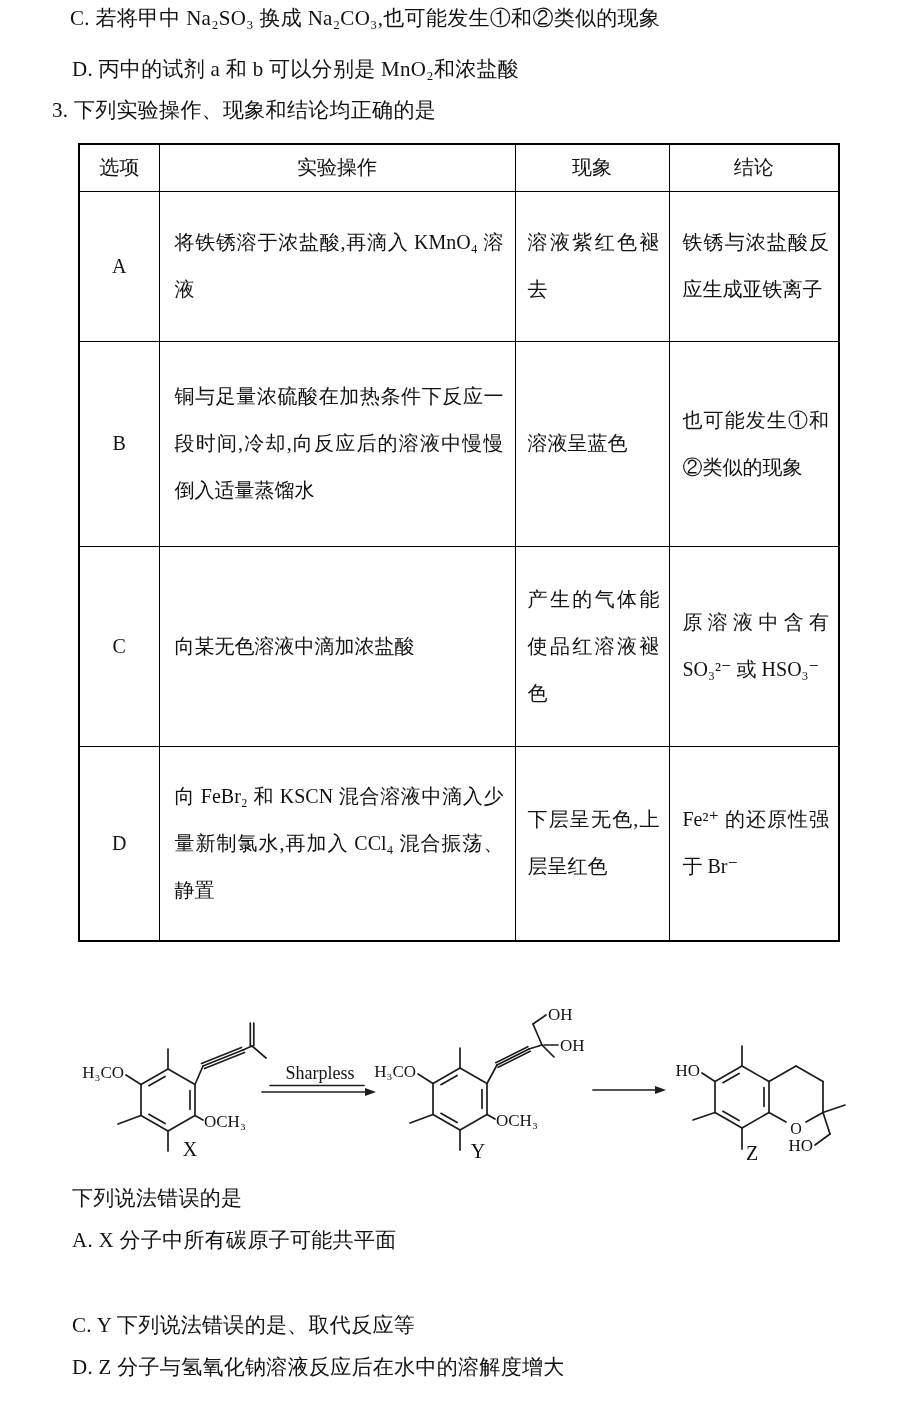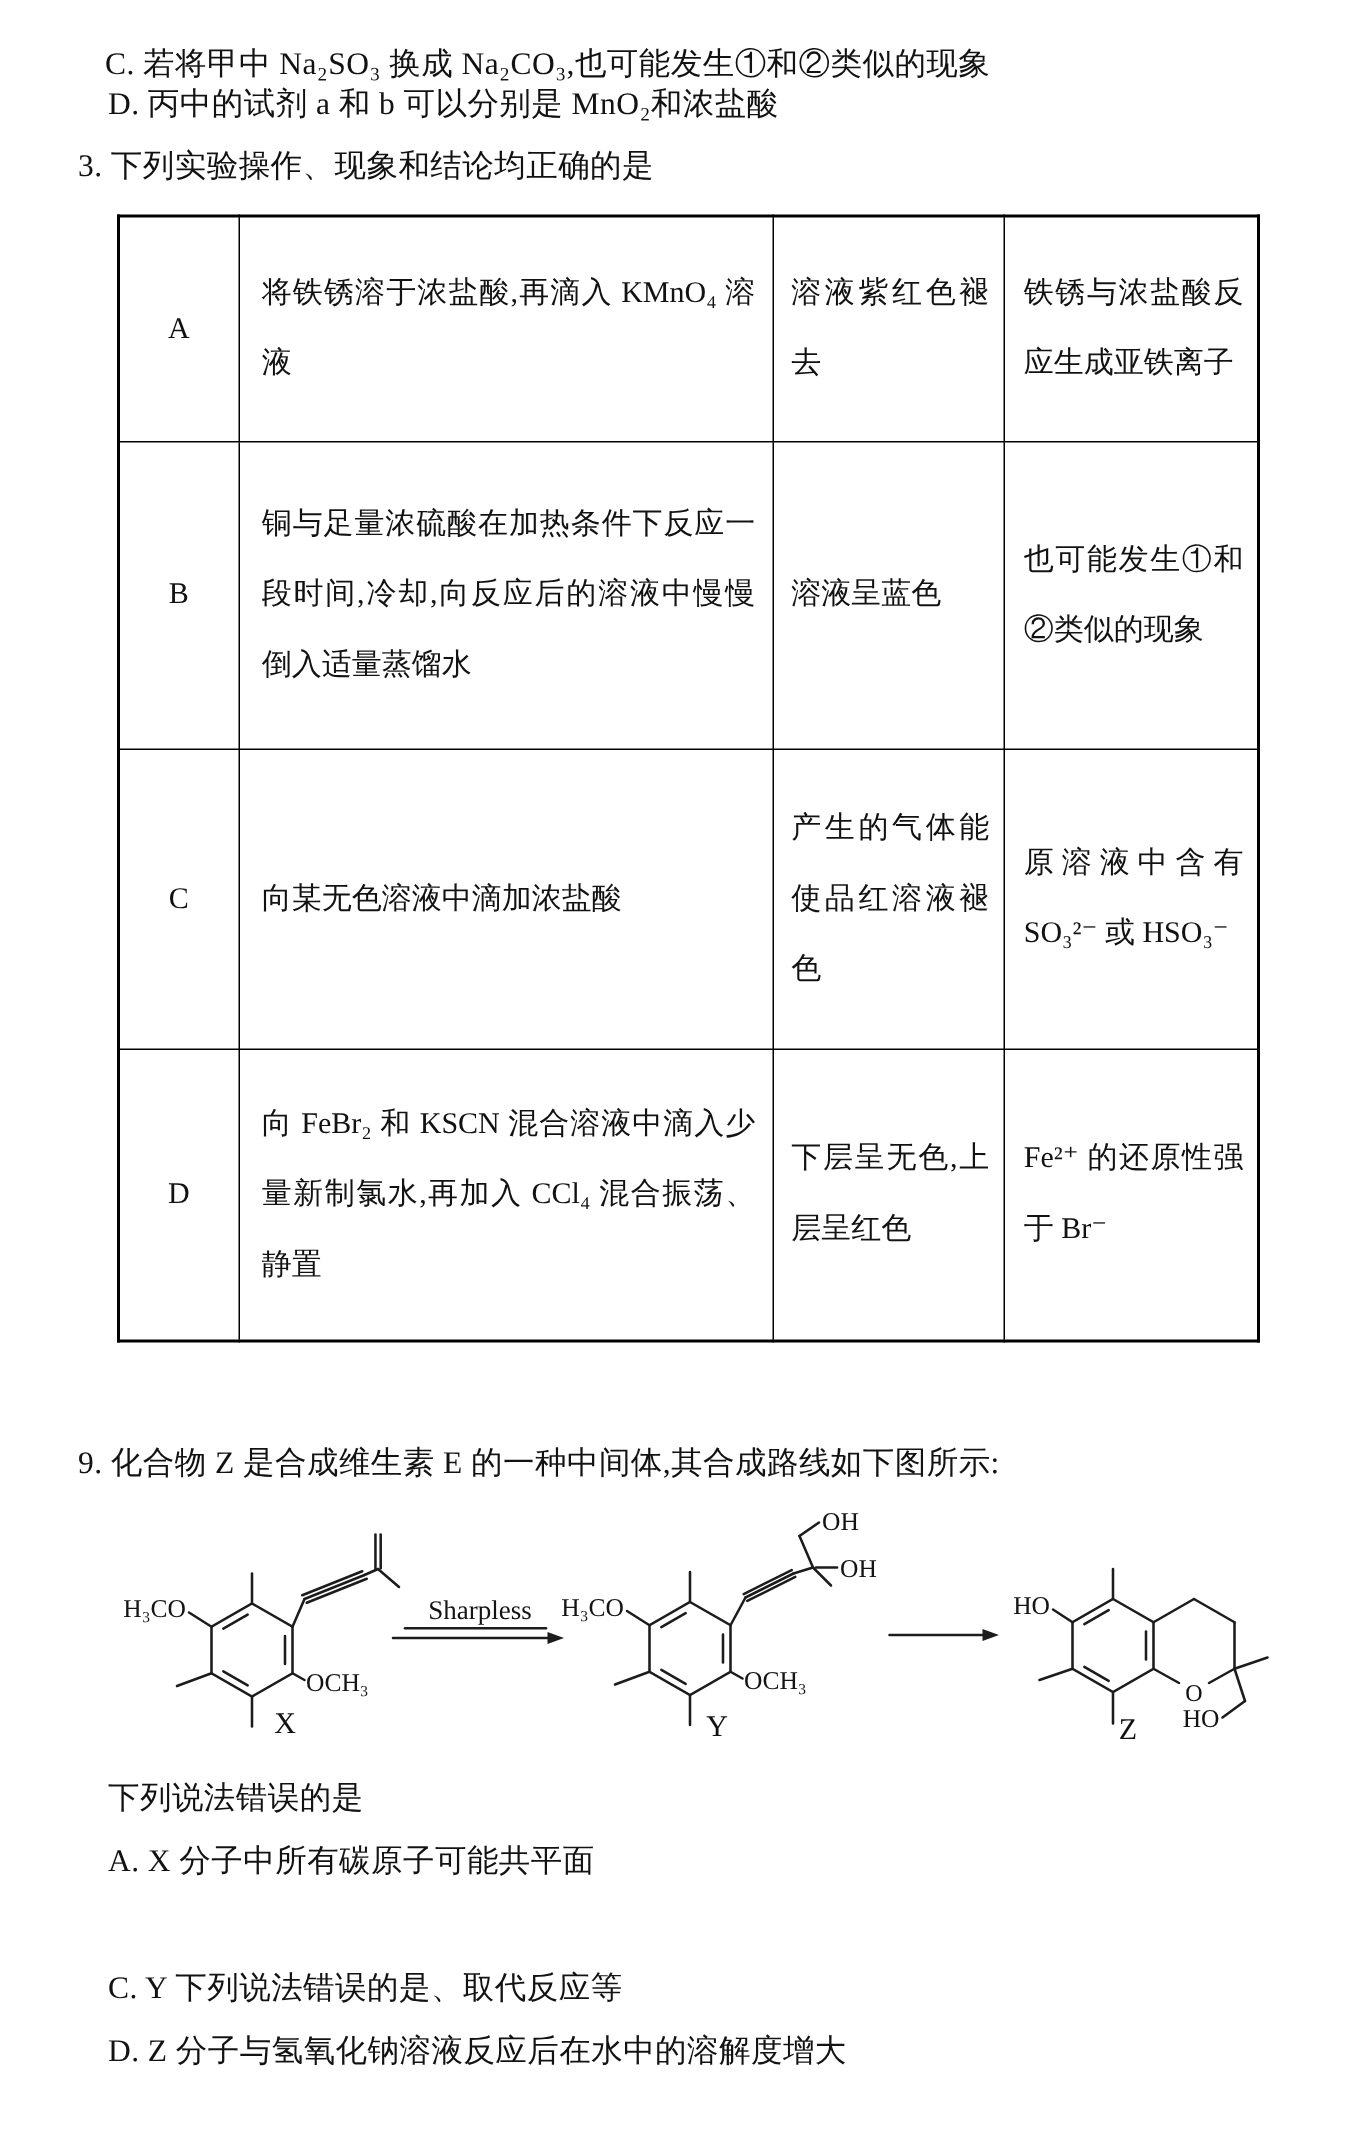--- a/index.html
+++ b/index.html
@@ -32,33 +32,39 @@
   .arrtxt { font-family:"Liberation Serif","DejaVu Serif",serif; font-size:18px; fill:#141414; }
   .ahead { fill:#1c1c1c; stroke:none; }
   .cmpd-label { position:absolute; width:80px; text-align:center; font-size:20px; }
   .footer { position:absolute; left:0; top:1384px; width:856px; text-align:center; font-size:19px; }
 </style>
 </head>
 <body>
 
 <div class="page">
 
-  <div class="tline" style="left:70px; top:28px;">C. 若将甲中 Na₂SO₃ 换成 Na₂CO₃,也可能发生①和②类似的现象</div>
+  <div class="tline" style="left:70px; top:4px;">C. 若将甲中 Na₂SO₃ 换成 Na₂CO₃,也可能发生①和②类似的现象</div>
   <div class="tline" style="left:72px; top:55px;">D. 丙中的试剂 a 和 b 可以分别是 MnO₂和浓盐酸</div>
 
   <div class="tline" style="left:52px; top:96px;">3. 下列实验操作、现象和结论均正确的是</div>
 
   <table class="q8">
     <colgroup>
       <col style="width:80px">
         <col style="width:356px">
         <col style="width:154px">
         <col style="width:170px">
     </colgroup>
     <tbody>
+        <tr style="height:47px">
+      <th>选项</th>
+      <th>实验操作</th>
+      <th>现象</th>
+      <th>结论</th>
+    </tr>
     <tr style="height:150px">
       <td class="c-opt">A</td>
       <td class="c-op">
             <div>将铁锈溶于浓盐酸,再滴入 KMnO₄ 溶液</div>
           </td>
       <td class="c-ph">
             <div>溶液紫红色褪去</div>
           </td>
       <td class="c-cl">
             <div>铁锈与浓盐酸反应生成亚铁离子</div>
@@ -96,21 +102,20 @@
       <td class="c-ph">
             <div>下层呈无色,上层呈红色</div>
           </td>
       <td class="c-cl">
             <div>Fe²⁺ 的还原性强于 Br⁻</div>
           </td>
     </tr>
   </tbody>
     </table>
 
-  <div class="tline" style="left:52px; top:961px;">9. 化合物 Z 是合成维生素 E 的一种中间体,其合成路线如下图所示:</div>
 
   <div class="scheme">
 
     <svg style="left:80px; top:1008px;" width="200" height="145" viewBox="0 0 200 145">
       <g>
         <path class="bond" d="M88,61 L115,76.5 L115,107.5 L88,123 L61,107.5 L61,76.5 Z"></path>
         <path class="bond" d="M110,82.7 L110,101.3"></path>
         <path class="bond" d="M85.1,115.6 L68.9,106.3"></path>
         <path class="bond" d="M68.9,77.7 L85.1,68.4"></path>
       </g>

